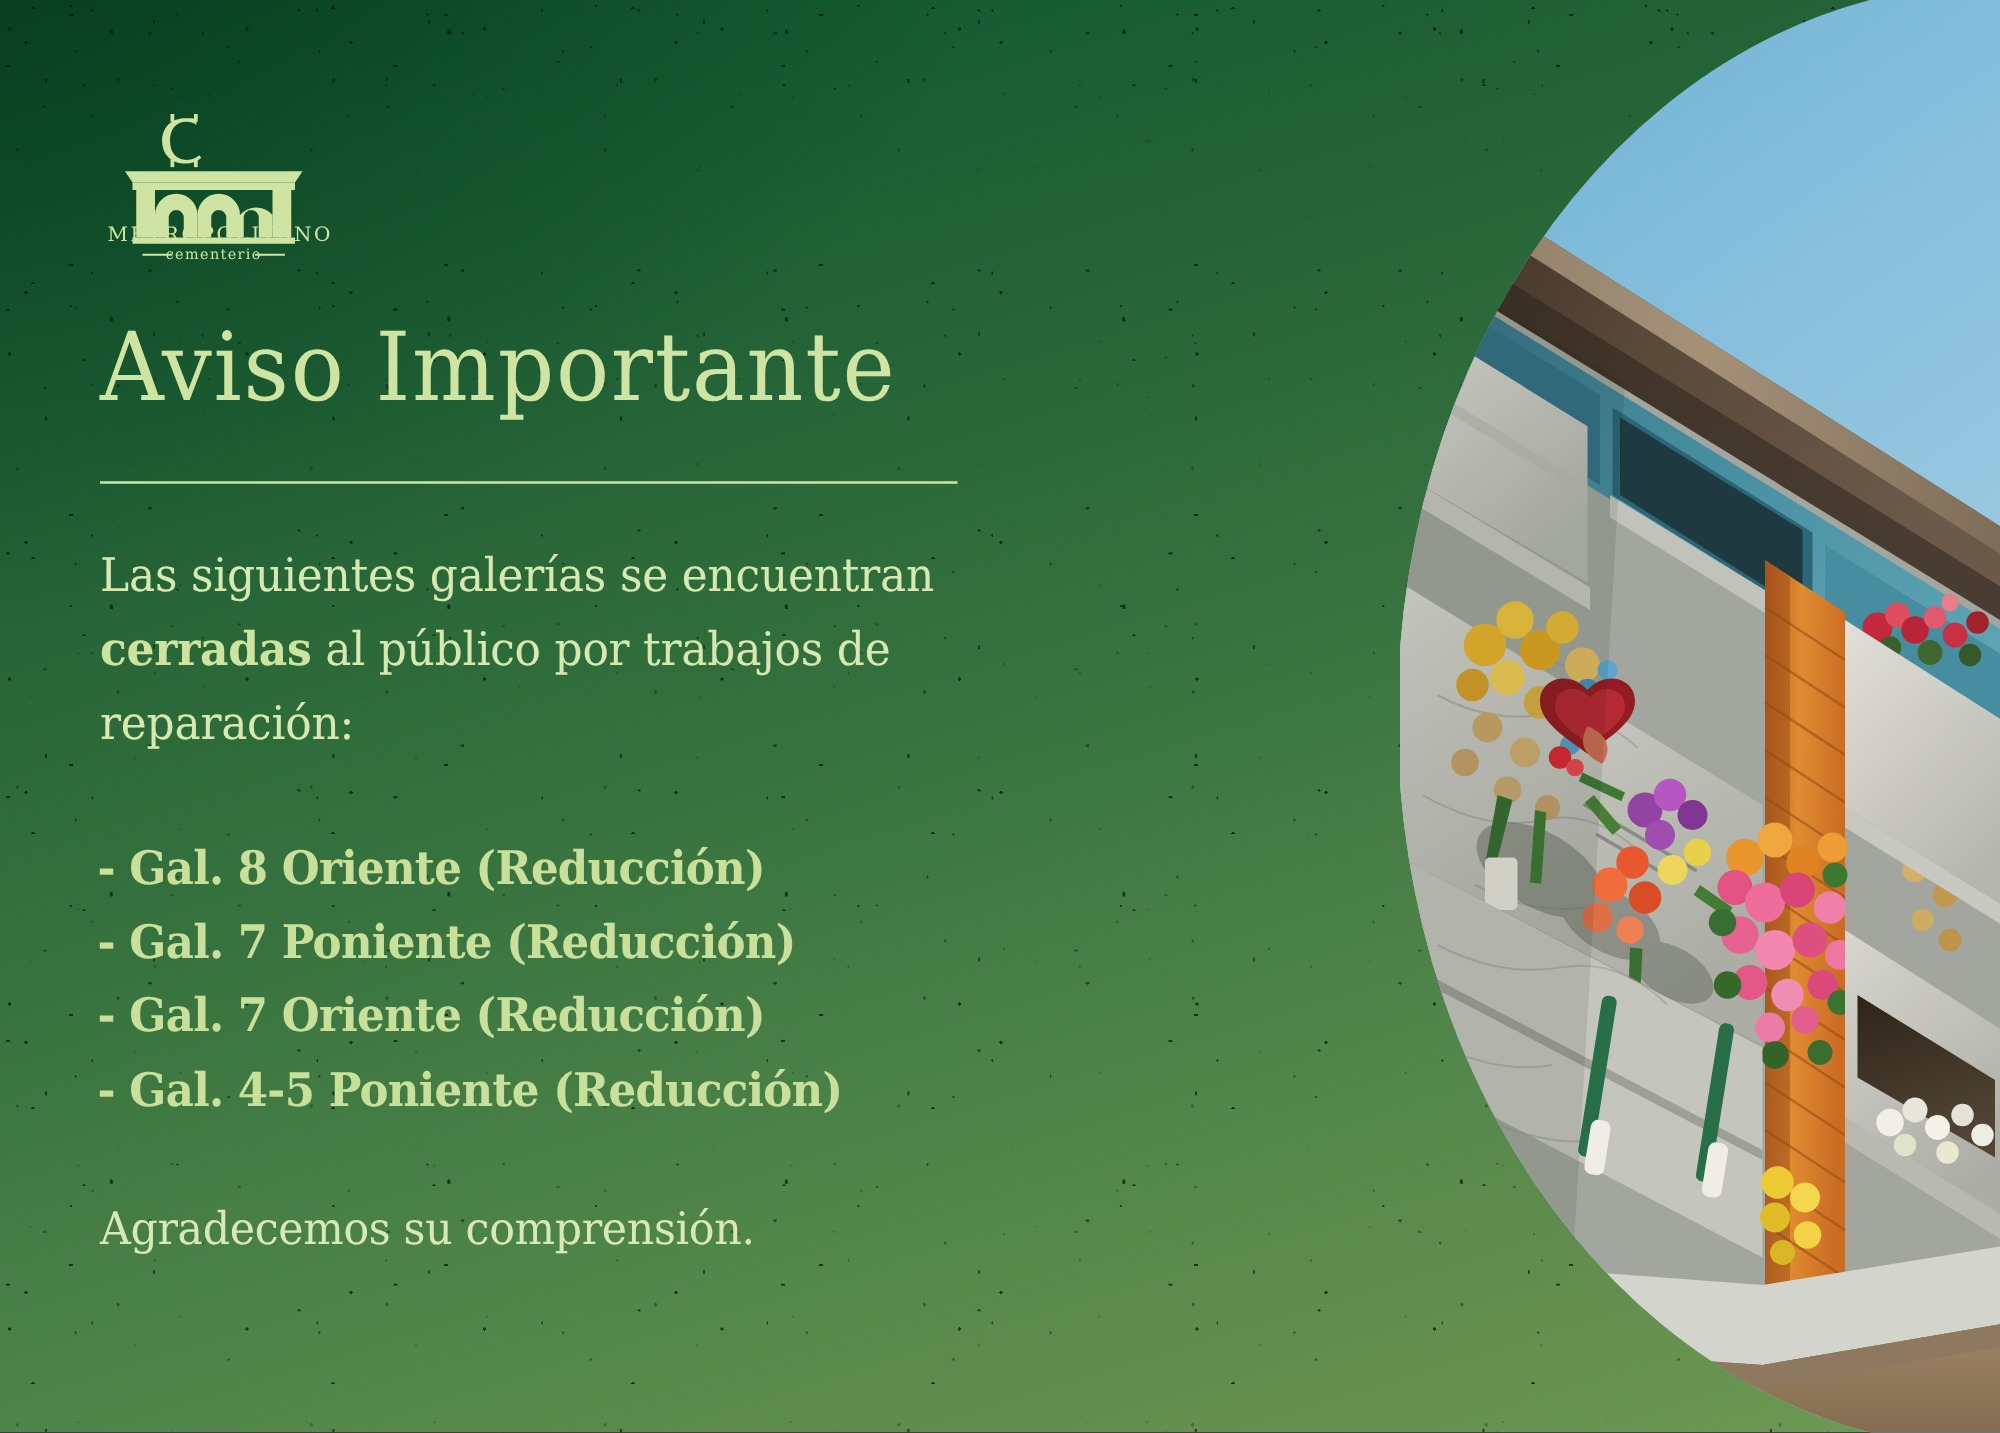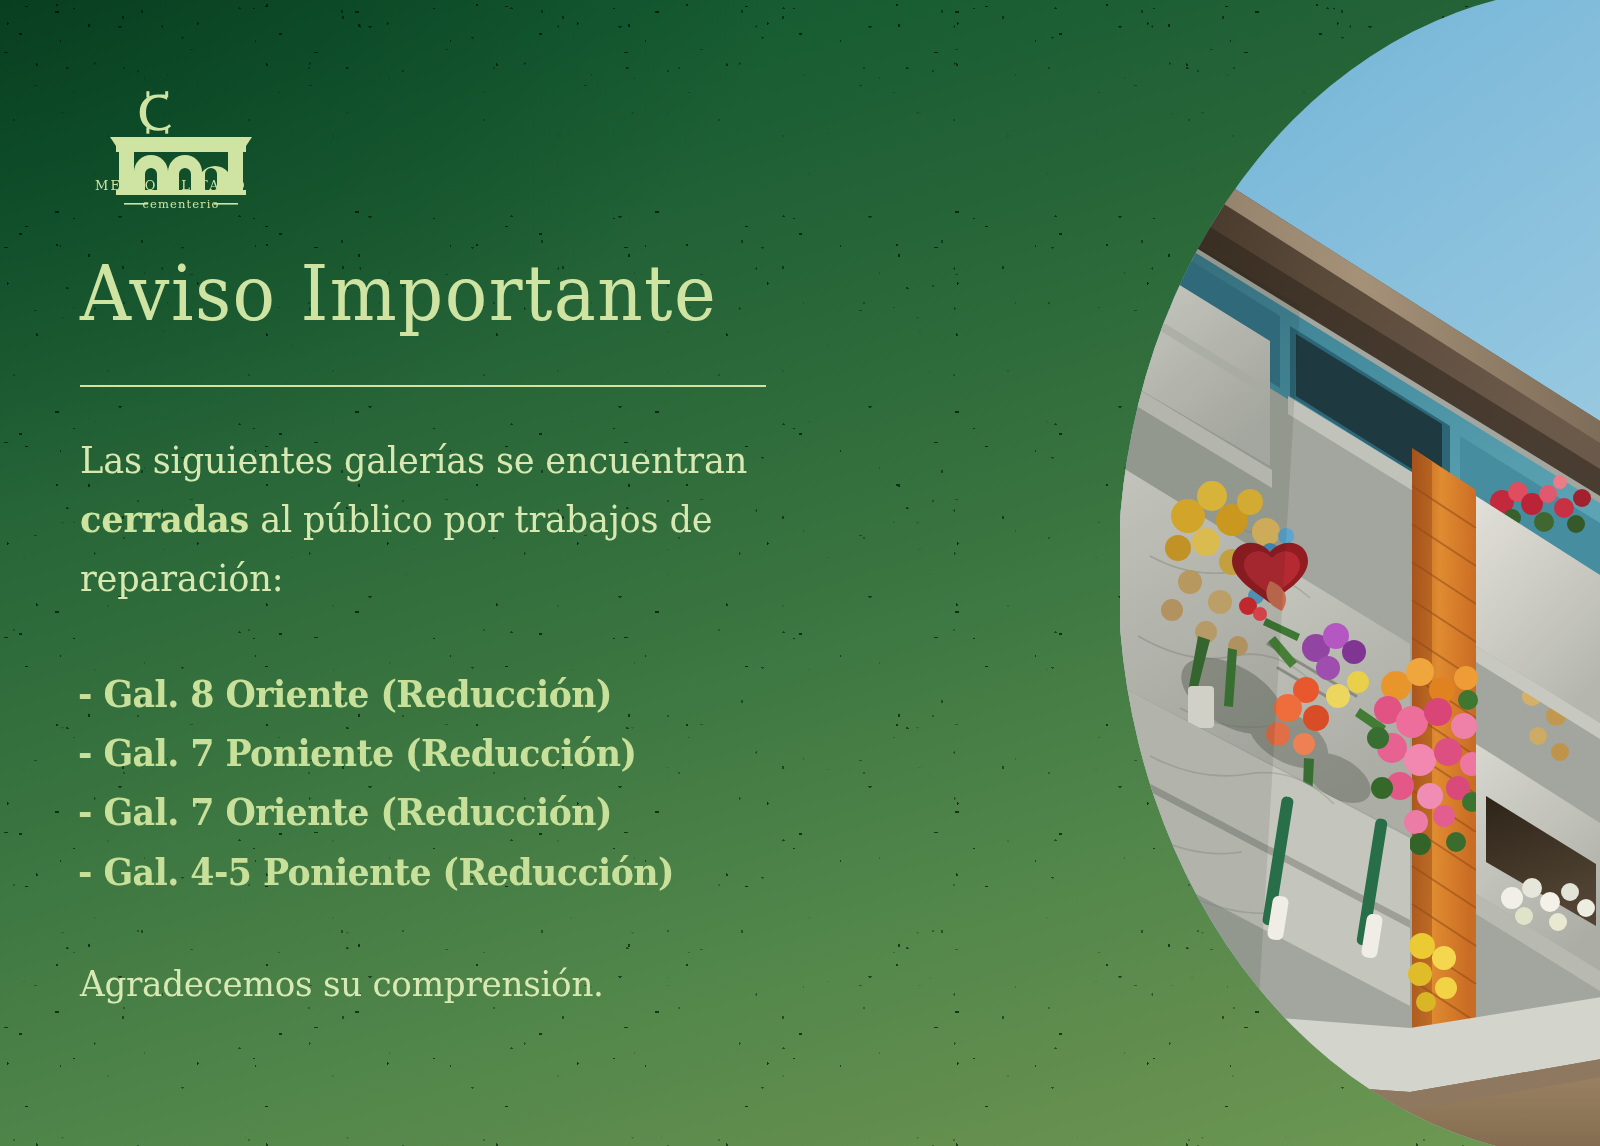--- a/index.html
+++ b/index.html
@@ -79,21 +79,21 @@
   
   .vignette {
     position:absolute; inset:0;
     pointer-events:none;
     background:radial-gradient(ellipse 1250px 900px at -6% -12%,
                rgba(0,40,18,.55) 0%, rgba(0,45,20,.25) 42%, rgba(0,0,0,0) 72%);
   }
 
   
   #logo {
-    position:absolute; left:96px; top:86px;
+    position:absolute; left:86px; top:86px;
     width:170px; height:128px;
   }
   #logo svg { display:block; width:100%; height:100%; }
 
   
   #title {
     position:absolute; left:80px; top:254px;
     font-family:"DejaVu Serif", serif;
     font-size:76px; font-weight:400;
     letter-spacing:1.5px;
@@ -200,21 +200,21 @@
 
         <rect x="28" y="117" width="24" height="1.6"></rect>
         <rect x="118" y="117" width="24" height="1.6"></rect>
       </g>
       <text x="85" y="121.5" text-anchor="middle" fill="#cfe4a3" font-family="DejaVu Serif, serif" font-size="11.5" letter-spacing="1.1">cementerio</text>
       <text x="85" y="136" text-anchor="middle" fill="#cfe4a3" font-family="DejaVu Serif, serif" font-size="0"></text>
     </svg>
   </div>
 
   <div style="position:absolute;left:86px;top:178px;width:170px;text-align:center;
-              font-family:'DejaVu Serif',serif;font-size:13px;letter-spacing:2.1px;color:#cfe4a3;">METROPOLITANO</div>
+              font-family:'DejaVu Serif',serif;font-size:16px;letter-spacing:2.1px;color:#cfe4a3;">METROPOLITANO</div>
 
   <h1 id="title">Aviso Importante</h1>
   <div id="divider"></div>
 
   <p id="intro"><span>Las siguientes galerías se encuentran </span><b>cerradas</b><span> al público por trabajos de reparación:</span></p>
 
   <ul id="gallery-list">
     <li>- Gal. 8 Oriente (Reducción)</li>
     <li>- Gal. 7 Poniente (Reducción)</li>
     <li>- Gal. 7 Oriente (Reducción)</li>

